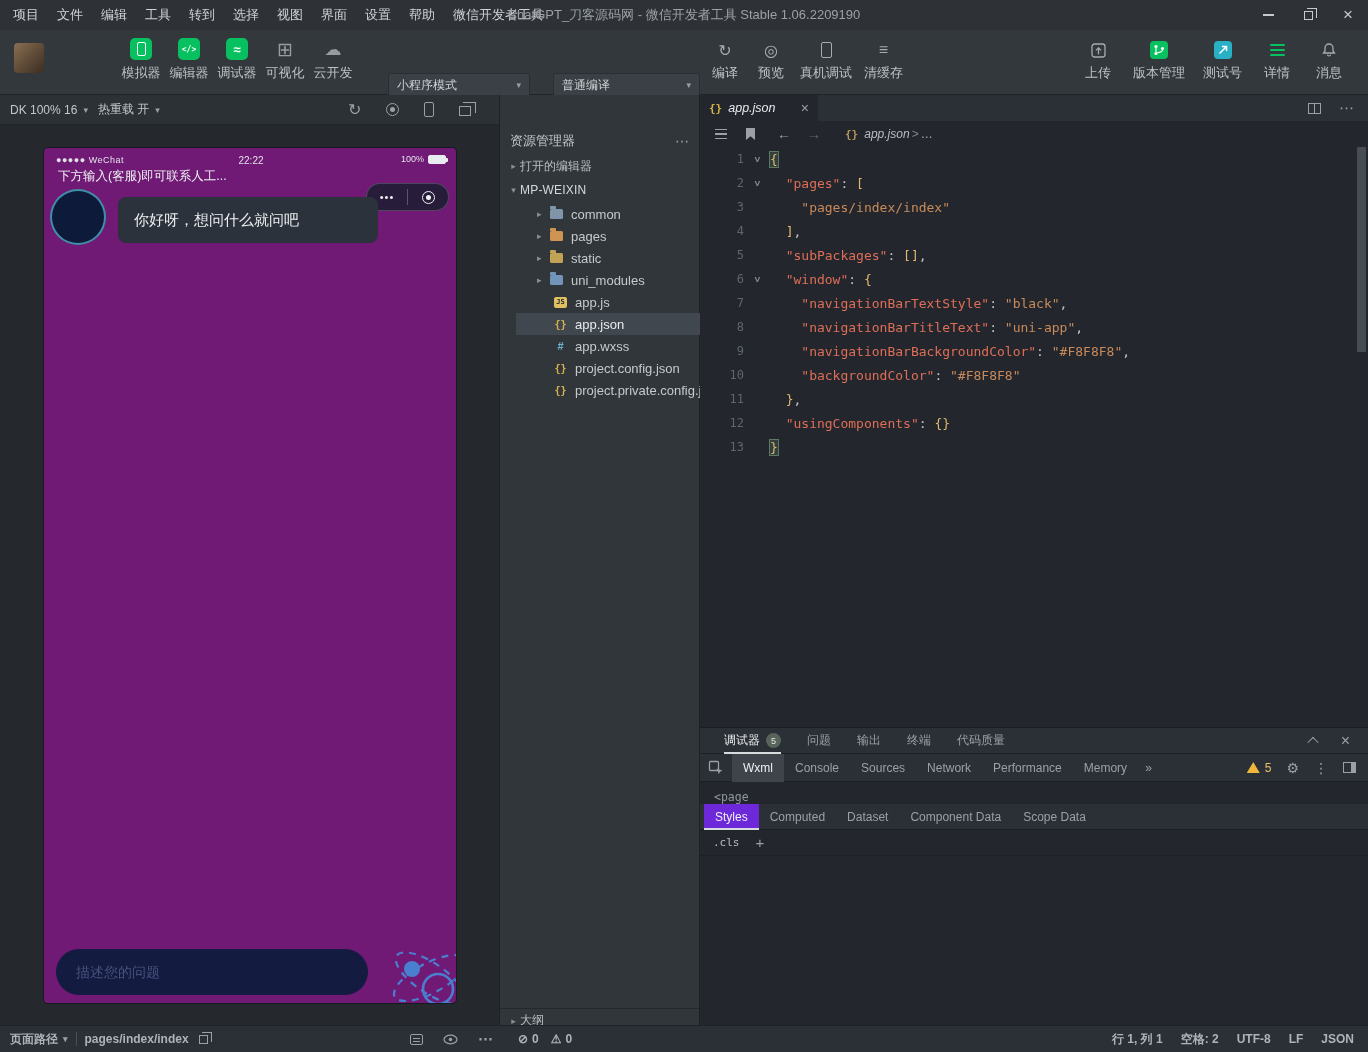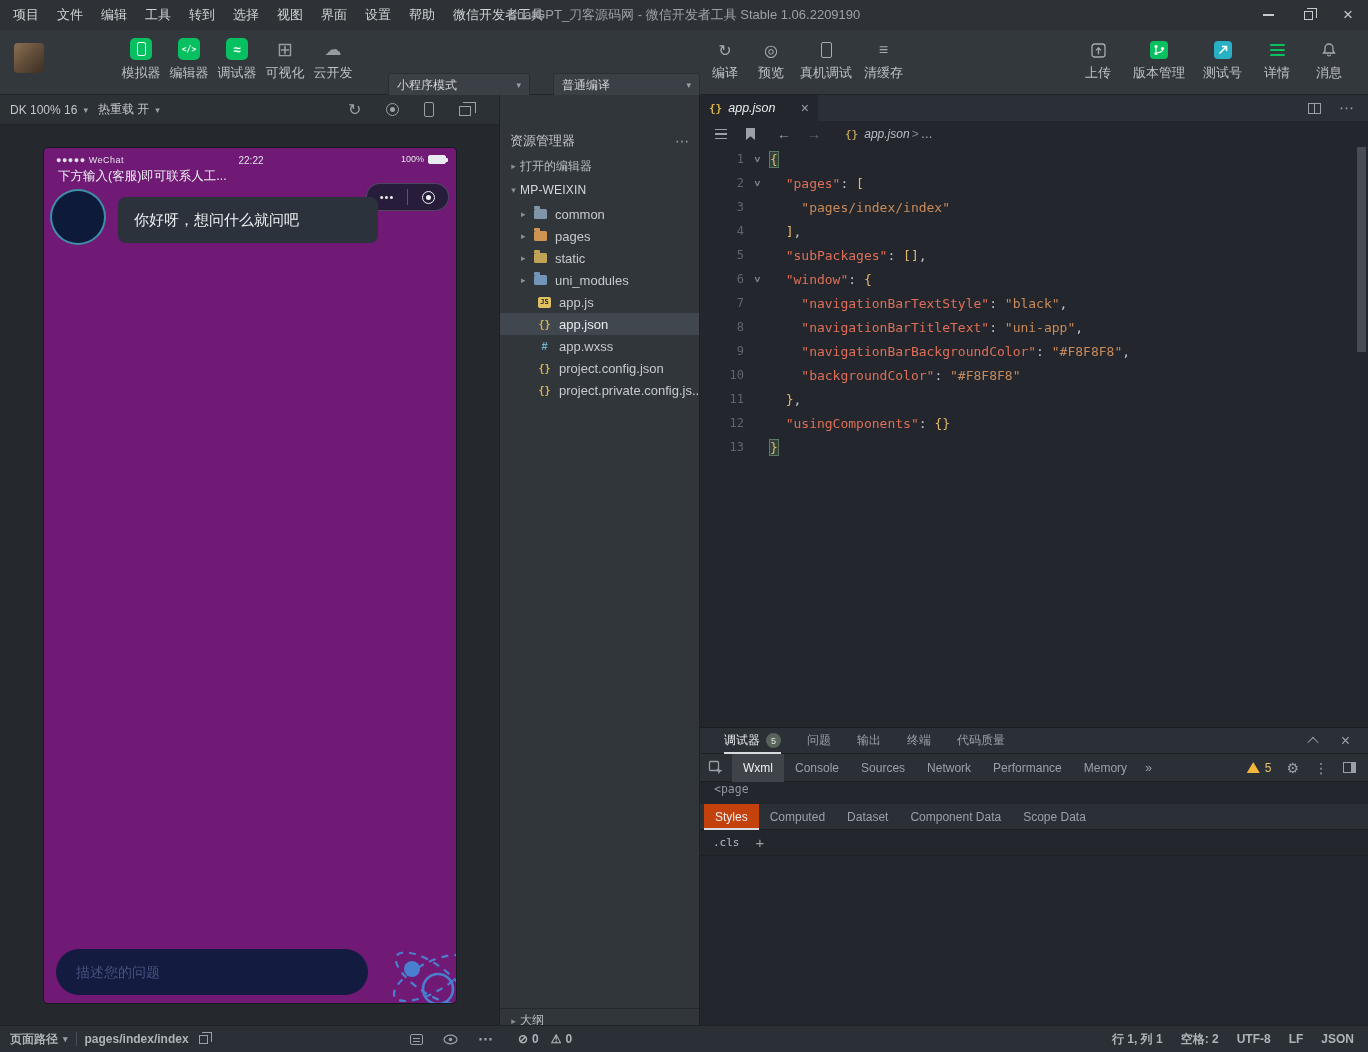--- a/index.html
+++ b/index.html
@@ -80,21 +80,21 @@
   
   .explorer { position:absolute; left:500px; top:95px; width:200px; height:930px; background:#31363b; border-right:1px solid #1e2226; }
   .ex-header { position:absolute; left:0; top:34px; width:100%; height:24px; display:flex; align-items:center; padding:0 10px; font-size:13px; color:#c3c7cb; }
   .ex-more { margin-left:auto; color:#9aa0a6; }
   .ex-more::before { content:"⋯"; font-size:14px; }
   .ex-sec { position:absolute; left:0; width:100%; height:22px; display:flex; align-items:center; font-size:12px; color:#b9bec3; }
   .carat { width:13px; margin-left:7px; color:#8a9096; font-size:9px; text-align:center; flex:none; }
   .carat.r::before { content:"▸"; }
   .carat.d::before { content:"▾"; }
   .ex-root-label { color:#d5d9dc; font-weight:normal; letter-spacing:.2px; }
-  .ex-tree { position:absolute; top:108px; left:0; width:100%; }
+  .ex-tree { position:absolute; top:108px; left:16px; width:100%; }
   .trow { height:22px; display:flex; align-items:center; font-size:13px; color:#c6cacd; }
   .trow.sel { background:#41474e; color:#e9ebed; }
   .tarrow { width:12px; margin-left:21px; color:#8a9096; font-size:9px; flex:none; }
   .tarrow::before { content:"▸"; }
   .fico { width:15px; height:13px; margin-right:7px; display:inline-flex; align-items:center; justify-content:center; flex:none; }
   .file-ind { margin-left:37px; }
   .fol { width:13px; height:10px; border-radius:1.5px; position:relative; }
   .fol::before { content:""; position:absolute; top:-3px; left:0; width:6px; height:3px; border-radius:1px 1px 0 0; background:inherit; }
   .fc1 { background:#7f95a9; } .fc2 { background:#cf9352; } .fc3 { background:#c2a254; } .fc4 { background:#7294b8; }
   .fi-js { width:13px; height:11px; border-radius:2px; background:#e0c060; color:#23272d; font-size:7px; font-weight:bold; display:flex; align-items:center; justify-content:center; font-family:"DejaVu Sans Mono",monospace; }
@@ -155,24 +155,24 @@
   .dt-tab.active { background:#3f444b; color:#eef0f2; }
   .dt-more { color:#9aa0a6; font-size:12px; padding:0 7px; }
   .dt-right { margin-left:auto; display:flex; align-items:center; gap:15px; margin-right:12px; color:#9aa0a6; }
   .warn { display:flex; align-items:center; gap:5px; }
   .warn-tri { width:13px; height:11px; background:#f2b63c; clip-path:polygon(50% 0,100% 100%,0 100%); }
   .warn-count { color:#e8c06a; font-size:12px; }
   .ico-gear::before { content:"⚙"; font-size:14px; }
   .ico-vkebab::before { content:"⋮"; font-size:14px; }
   .ico-dock { width:13px; height:11px; border:1.2px solid #9aa0a6; position:relative; }
   .ico-dock::after { content:""; position:absolute; right:0; top:0; bottom:0; width:4px; background:#9aa0a6; }
-  .dt-preview { height:22px; display:flex; align-items:flex-start; padding-left:14px; font-family:"DejaVu Sans Mono",monospace; font-size:11.5px; color:#8f969d; }
+  .dt-preview { height:22px; display:flex; align-items:flex-end; padding-left:14px; font-family:"DejaVu Sans Mono",monospace; font-size:11.5px; color:#8f969d; }
   .style-tabs { height:26px; background:#2b3036; display:flex; align-items:center; border-bottom:1px solid #1d2125; padding-left:4px; }
   .st-tab { padding:0 11px; height:26px; display:flex; align-items:center; font-size:12px; color:#9aa0a6; white-space:nowrap; }
-  .st-tab.active { background:#c2410c; color:#eef0f2; box-shadow:inset 0 -2px 0 #d8dbde; }
+  .st-tab.active { background:#6d28d9; color:#eef0f2; box-shadow:inset 0 -2px 0 #d8dbde; }
   .filter-row { height:26px; display:flex; align-items:center; border-bottom:1px solid #1d2125; padding:0 13px; }
   .filter-input { background:transparent; border:none; outline:none; color:#c6cacd; font-size:12px; flex:1; font-family:"Liberation Sans",sans-serif; }
   .filter-input::placeholder { color:#767d84; }
   .cls-btn { font-family:"DejaVu Sans Mono",monospace; font-size:11px; color:#b6bcc2; margin-right:16px; }
   .add-btn { color:#9aa0a6; font-size:15px; }
 
   
   .statusbar { position:absolute; left:0; top:1025px; width:1368px; height:27px; background:#2b3036; border-top:1px solid #1f2327; font-size:12px; color:#aeb3b8;font-weight:bold; }
   .sb-left { position:absolute; left:10px; top:0; height:26px; display:flex; align-items:center; gap:8px; }
   .sb-caret { color:#9aa0a6; font-size:9px; }

